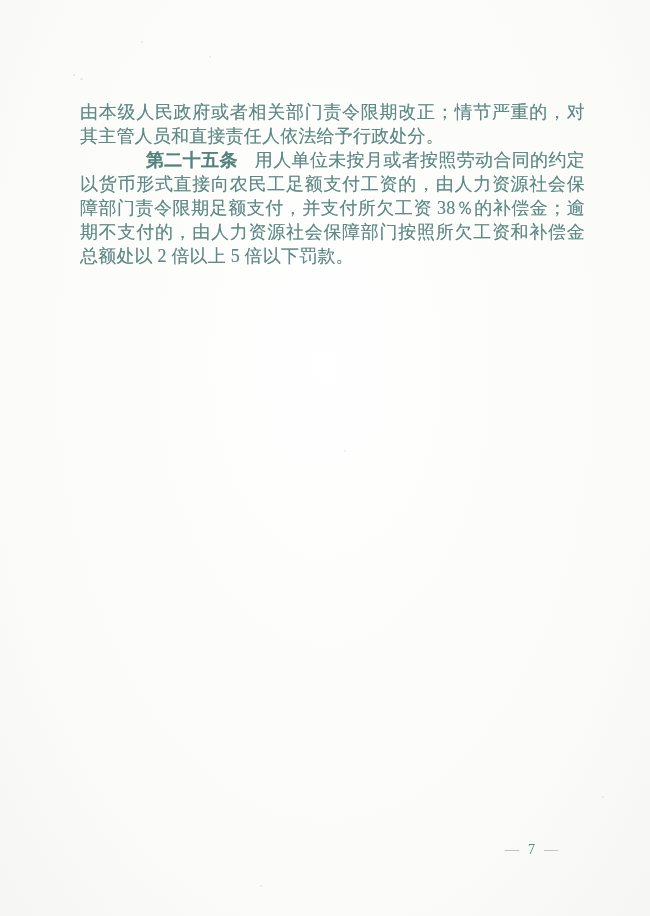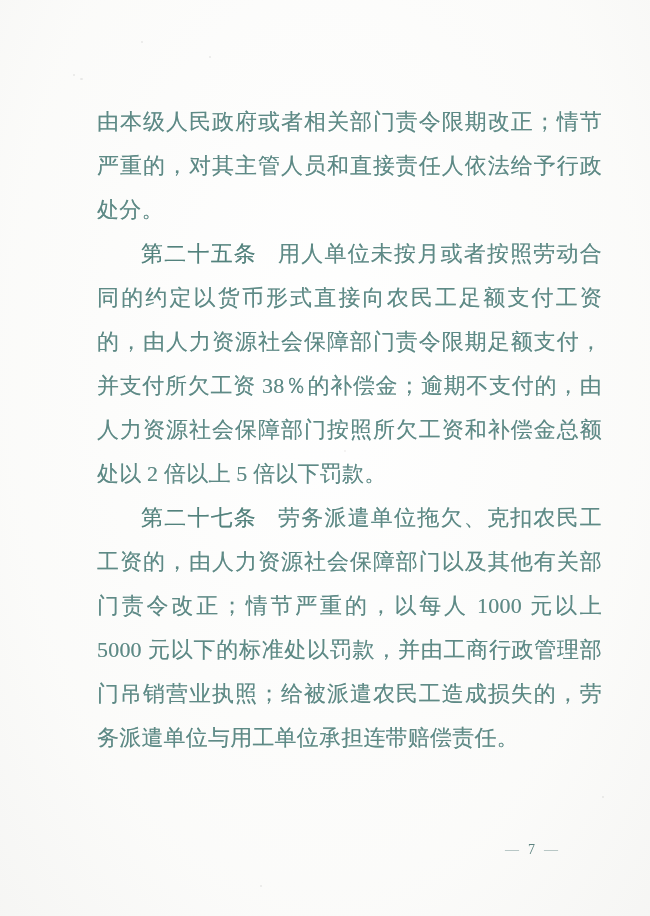--- a/index.html
+++ b/index.html
@@ -15,40 +15,41 @@
     margin: 0 auto;
     background:
       radial-gradient(ellipse at 50% 40%, rgba(255,255,255,0.9) 0%, rgba(250,250,248,0.6) 70%, rgba(244,244,242,0.8) 100%),
       #fcfcfb;
     overflow: hidden;
     box-sizing: border-box;
   }
   .doc-body {
     position: absolute;
     top: 100px;
-    left: 97px;
+    left: 80px;
     width: 505px;
     color: #5e8a86;
-    font-size: 22px;
-    line-height: 44px;
+    font-size: 18px;
+    line-height: 24px;
     text-shadow: 0 0 0.6px rgba(94,138,134,0.55);
   }
   .para {
     margin: 0;
     text-indent: 2em;
     text-align: justify;
     letter-spacing: 0.2px;
   }
   .para.continuation {
     text-indent: 0;
   }
   .article-no {
-    font-weight: normal;
+    font-weight: bold;
     color: #53827d;
     margin-right: 0.95em;
+    margin-left: 30px;
   }
   .footer-pageno {
     position: absolute;
     top: 840px;
     right: 90px;
     font-size: 14px;
     line-height: 20px;
     color: #5c827f;
     letter-spacing: 2px;
     display: flex;
@@ -85,21 +86,20 @@
   <div class="speckle s5"></div>
   <div class="speckle s6"></div>
   <div class="speckle s7"></div>
 
   <div class="doc-body">
   <p class="para continuation"><span class="para-text">由本级人民政府或者相关部门责令限期改正；情节严重的，对其主管人员和直接责任人依法给予行政处分。</span></p>
 
   <p class="para"><strong class="article-no">第二十五条</strong><span class="para-text">用人单位未按月或者按照劳动合同的约定以货币形式直接向农民工足额支付工资的，由人力资源社会保障部门责令限期足额支付，并支付所欠工资 38％的补偿金；逾期不支付的，由人力资源社会保障部门按照所欠工资和补偿金总额处以 2 倍以上 5 倍以下罚款。</span></p>
 
 
-  <p class="para"><strong class="article-no">第二十七条</strong><span class="para-text">劳务派遣单位拖欠、克扣农民工工资的，由人力资源社会保障部门以及其他有关部门责令改正；情节严重的，以每人 1000 元以上 5000 元以下的标准处以罚款，并由工商行政管理部门吊销营业执照；给被派遣农民工造成损失的，劳务派遣单位与用工单位承担连带赔偿责任。</span></p>
 
 
 </div>
 
   <div class="footer-pageno">
     <span class="dash">—</span>
     <span class="num">7</span>
     <span class="dash">—</span>
   </div>
 

